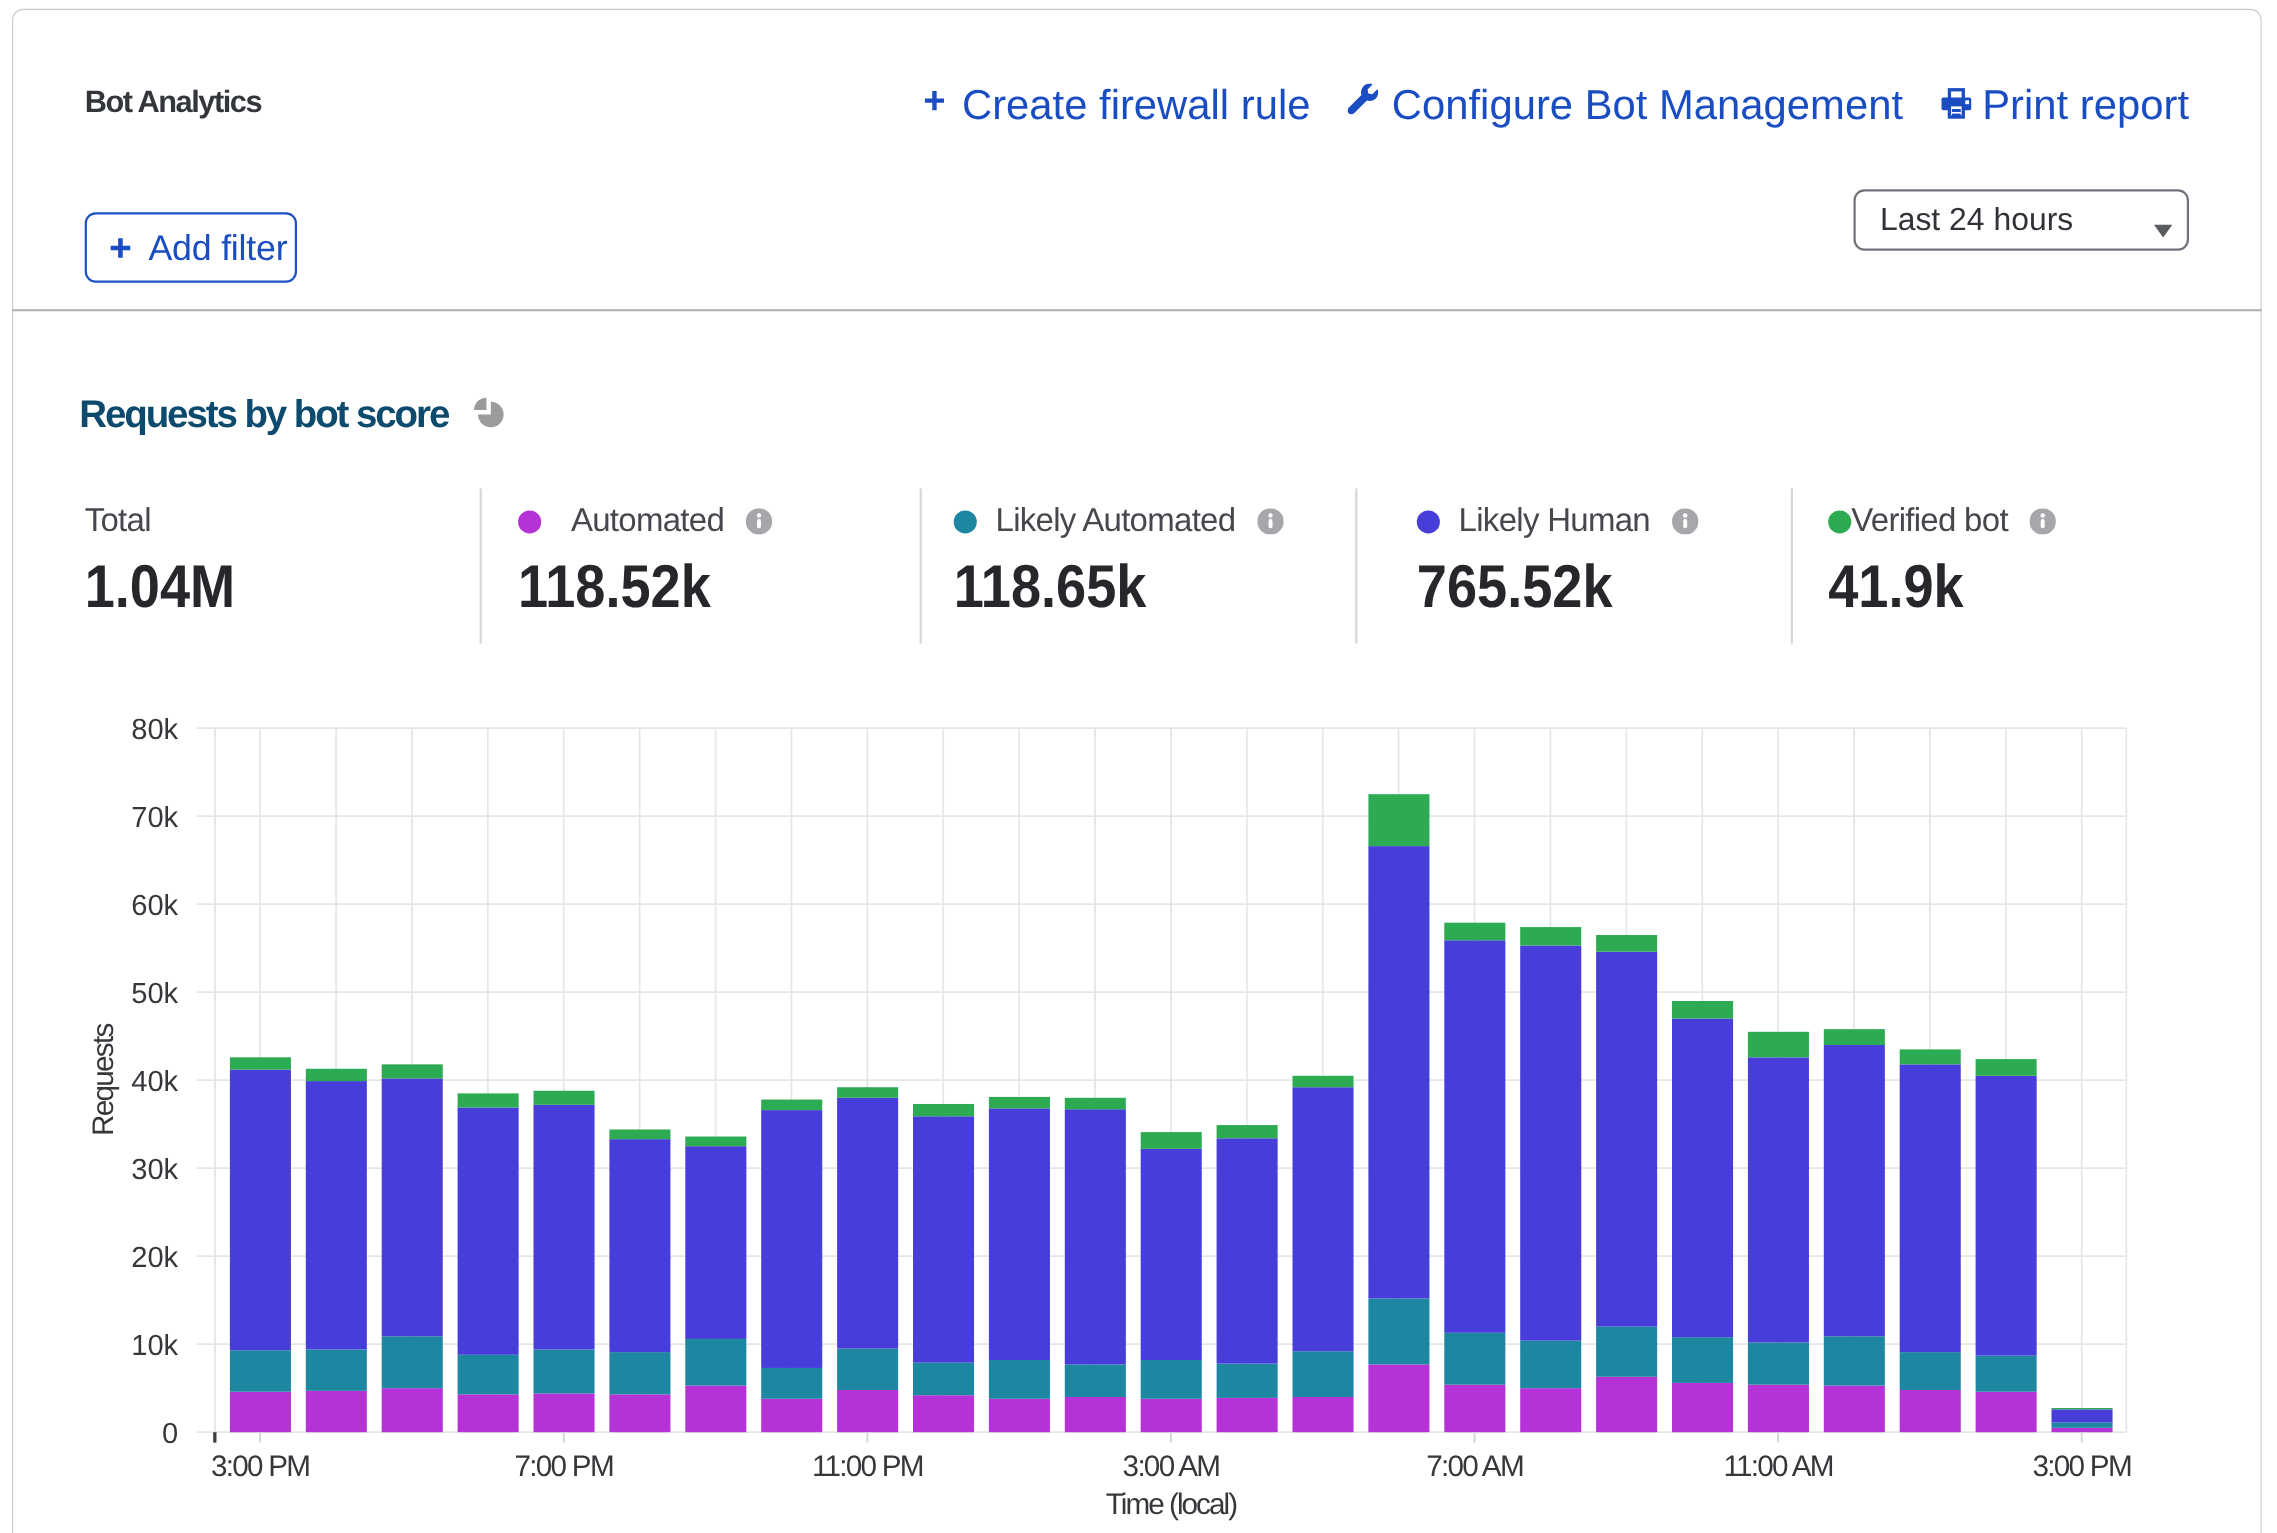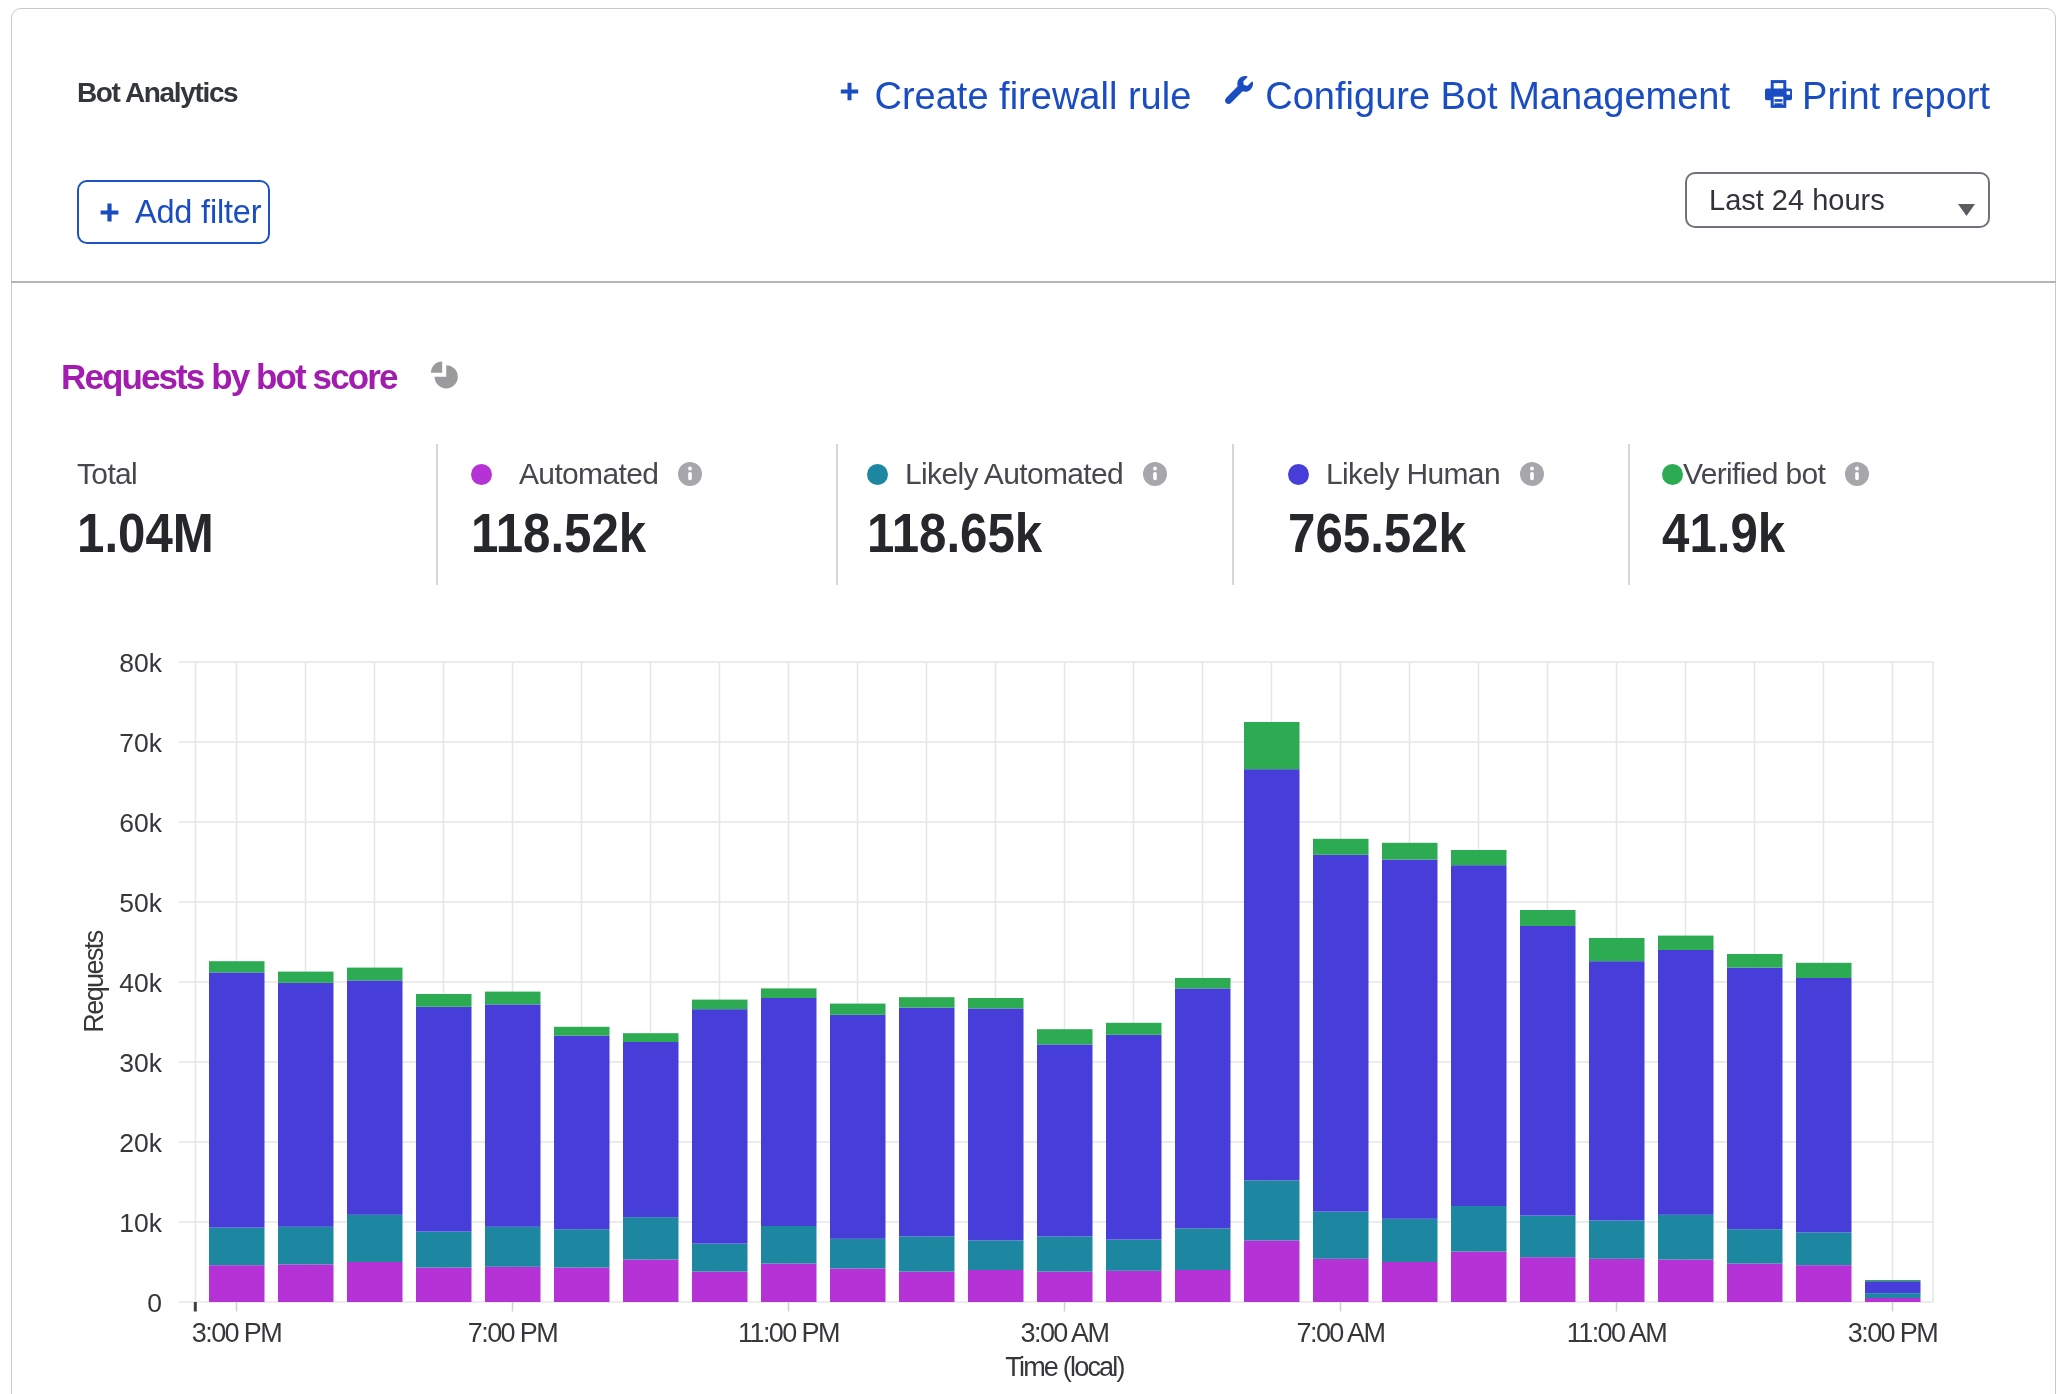--- a/index.html
+++ b/index.html
@@ -6,29 +6,29 @@
 html,body { width:2070px; height:1394px; background:#fff;
   font-family:"Liberation Sans",sans-serif; position:relative; overflow:hidden; }
 .card { position:absolute; left:11px; top:8px; width:2045px; height:1500px;
   border:1.5px solid #c7c9cb; border-radius:10px; }
 .hdivider { position:absolute; left:11px; top:281px; width:2045px; height:2px; background:#b2b4b6; }
 h1 { position:absolute; left:77px; top:79px; font-size:28px; line-height:1;
   font-weight:700; color:#33363b; letter-spacing:-1.35px;text-align:right; }
 .links { position:absolute; right:80px; top:81px; display:flex; gap:34px;
   font-size:38px; line-height:30px; color:#1a4dc2; }
 .link { display:flex; align-items:center; }
-.addfilter { position:absolute; left:77px; top:180px; width:193px; height:64px;
+.addfilter { position:absolute; left:77px; top:193px; width:193px; height:64px;
   border:2px solid #1c52c4; border-radius:10px; display:flex; align-items:center;
   justify-content:flex-start; padding-left:20px; gap:15px; color:#1a4dc2; font-size:32.5px; letter-spacing:-0.2px; background:#fff; }
 .select { position:absolute; left:1685px; top:172px; width:305px; height:56px;
   border:2px solid #70747a; border-radius:10px; display:flex; align-items:center;
   font-size:29px; color:#303338; background:#fff; padding-left:22px; }
 .select .tri { position:absolute; right:13px; top:30px; line-height:0; }
-h2 { position:absolute; left:61px; top:359px; font-size:35px; line-height:1;
-  font-weight:700; color:#a21caf; letter-spacing:-1.9px; }
+h2 { position:absolute; left:72px; top:359px; font-size:35px; line-height:1;
+  font-weight:700; color:#0c4a6e; letter-spacing:-1.9px; }
 .pieicon { position:absolute; left:430px; top:360px; }
 .stat { position:absolute; top:458px; }
 .lrow { display:flex; align-items:center; height:32px; }
 .slabel { font-size:30px; color:#46484e; line-height:32px; letter-spacing:-0.65px; }
 .dot { width:21px; height:21px; border-radius:50%; display:inline-block; }
 .num { margin-top:16px; font-size:55px; font-weight:700; color:#26272b; line-height:1; transform:scaleX(.895); transform-origin:0 50%; }
 .vdiv { position:absolute; top:444px; width:2px; height:141px; background:#d6d6d8; }
 #chartwrap { position:absolute; left:0; top:620px; }
 </style>
 </head>

